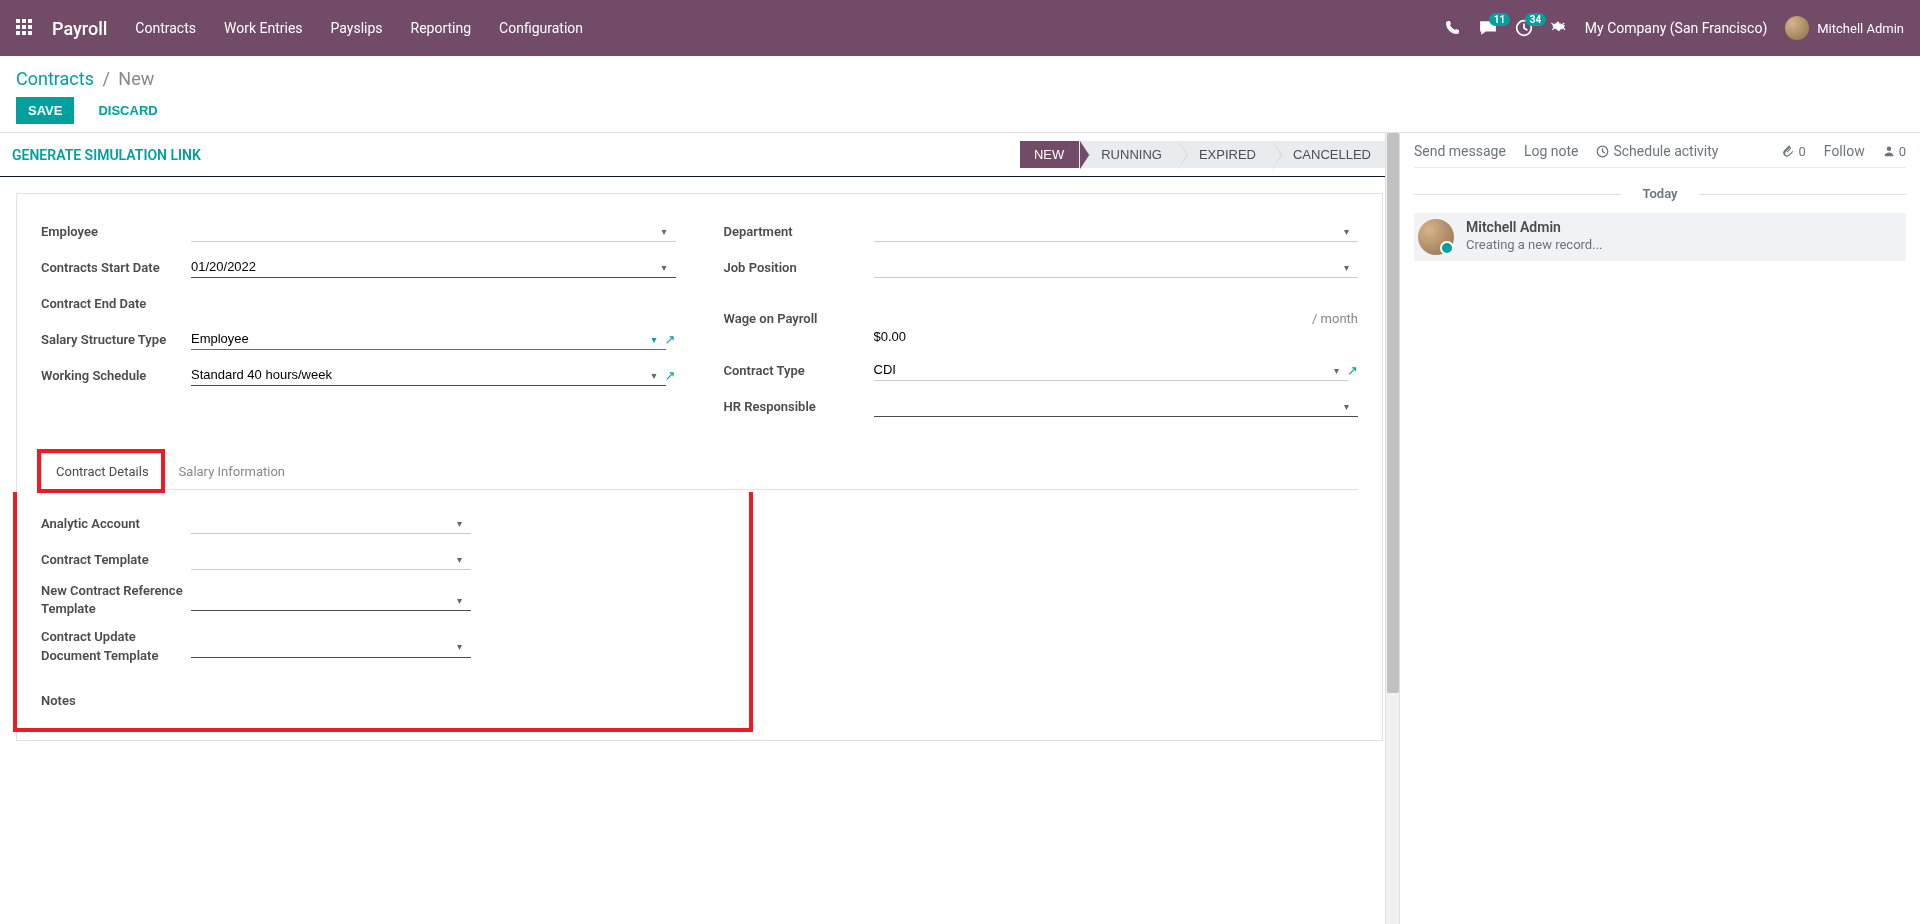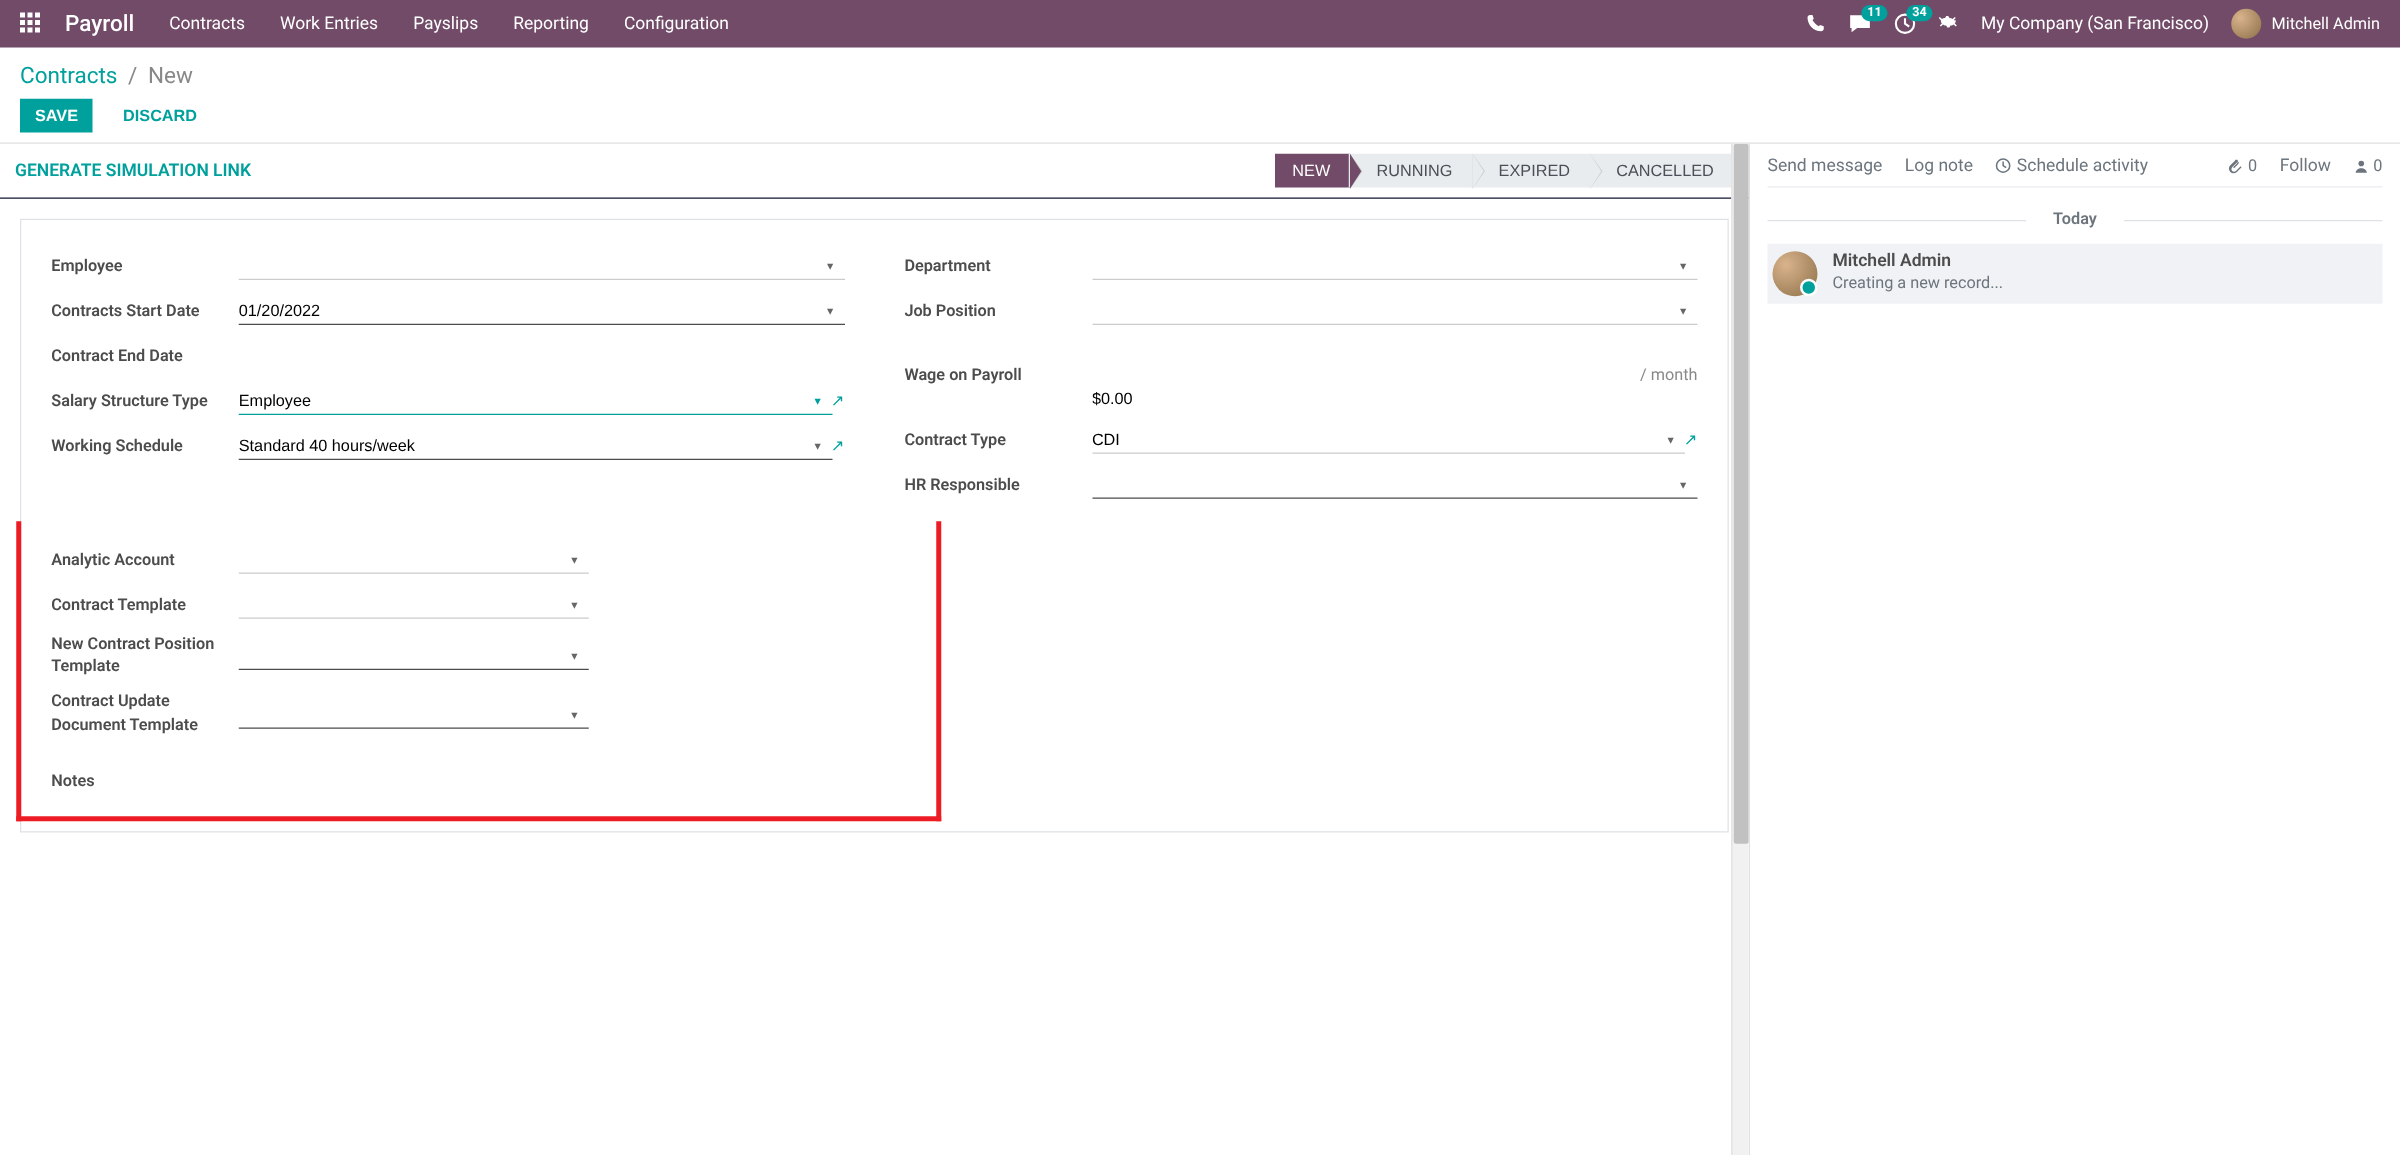--- a/index.html
+++ b/index.html
@@ -1,19 +1,19 @@
 <!DOCTYPE html>
 <html><head>
 <meta charset="utf-8">
 <style>
 * { box-sizing: border-box; margin: 0; padding: 0; }
 body { font-family: -apple-system, BlinkMacSystemFont, "Segoe UI", Roboto, "Helvetica Neue", Arial, sans-serif; font-size: 13px; color: #4c4c4c; background: #fff; }
 
 
-.topnav { background: #714b67; height: 38px; display: flex; align-items: center; padding: 0 16px; color: #fff; }
+.topnav { background: #714b67; height: 56px; display: flex; align-items: center; padding: 0 16px; color: #fff; }
 .apps-icon { width: 18px; height: 18px; display: grid; grid-template-columns: repeat(3, 4px); grid-template-rows: repeat(3, 4px); gap: 2px; margin-right: 18px; cursor: pointer; }
 .apps-icon span { background: #fff; width: 4px; height: 4px; }
 .brand { font-size: 18px; font-weight: 500; margin-right: 28px; }
 .nav-menu { display: flex; gap: 28px; flex: 1; }
 .nav-menu a { color: #fff; text-decoration: none; font-size: 14px; cursor: pointer; }
 .systray { display: flex; align-items: center; gap: 18px; }
 .systray-item { position: relative; cursor: pointer; display: flex; align-items: center; color: #fff; }
 .badge { position: absolute; top: -6px; left: 10px; background: #00a09d; color: #fff; font-size: 10px; border-radius: 8px; padding: 1px 5px; font-weight: bold; }
 .company-name { font-size: 14px; }
 .avatar { width: 24px; height: 24px; border-radius: 50%; background: radial-gradient(circle at 30% 30%, #d9b38c, #8b6f47); margin-right: 8px; }
@@ -255,39 +255,46 @@
           <div class="field-row">
             <div class="field-label">HR Responsible</div>
             <div class="field-widget">
                 <input class="field-input dark" value="" style="">
                 <span class="caret">▾</span>
               </div>
           </div>
         </div>
       </div>
 
+      <div style="position:relative;">
+        <div class="tabs">
+          <div class="tab active">Contract Details</div>
+          <div class="tab">Salary Information</div>
+        </div>
+        <div class="highlight-tab" style="left:-4px; top:-4px; width:128px; height:44px;"></div>
+      </div>
 
       <div style="position:relative;">
         <div class="form-col-half" style="max-width:430px;">
           <div class="field-row">
             <div class="field-label">Analytic Account</div>
             <div class="field-widget">
                 <input class="field-input" value="" style="">
                 <span class="caret">▾</span>
               </div>
           </div>
           <div class="field-row">
             <div class="field-label">Contract Template</div>
             <div class="field-widget">
                 <input class="field-input" value="" style="">
                 <span class="caret">▾</span>
               </div>
           </div>
           <div class="field-row">
-            <div class="field-label multi">New Contract Position Template</div>
+            <div class="field-label multi">New Contract Reference Template</div>
             <div class="field-widget">
                 <input class="field-input dark" value="" style="">
                 <span class="caret">▾</span>
               </div>
           </div>
           <div class="field-row">
             <div class="field-label multi">Contract Update Document Template</div>
             <div class="field-widget">
                 <input class="field-input dark" value="" style="">
                 <span class="caret">▾</span>

